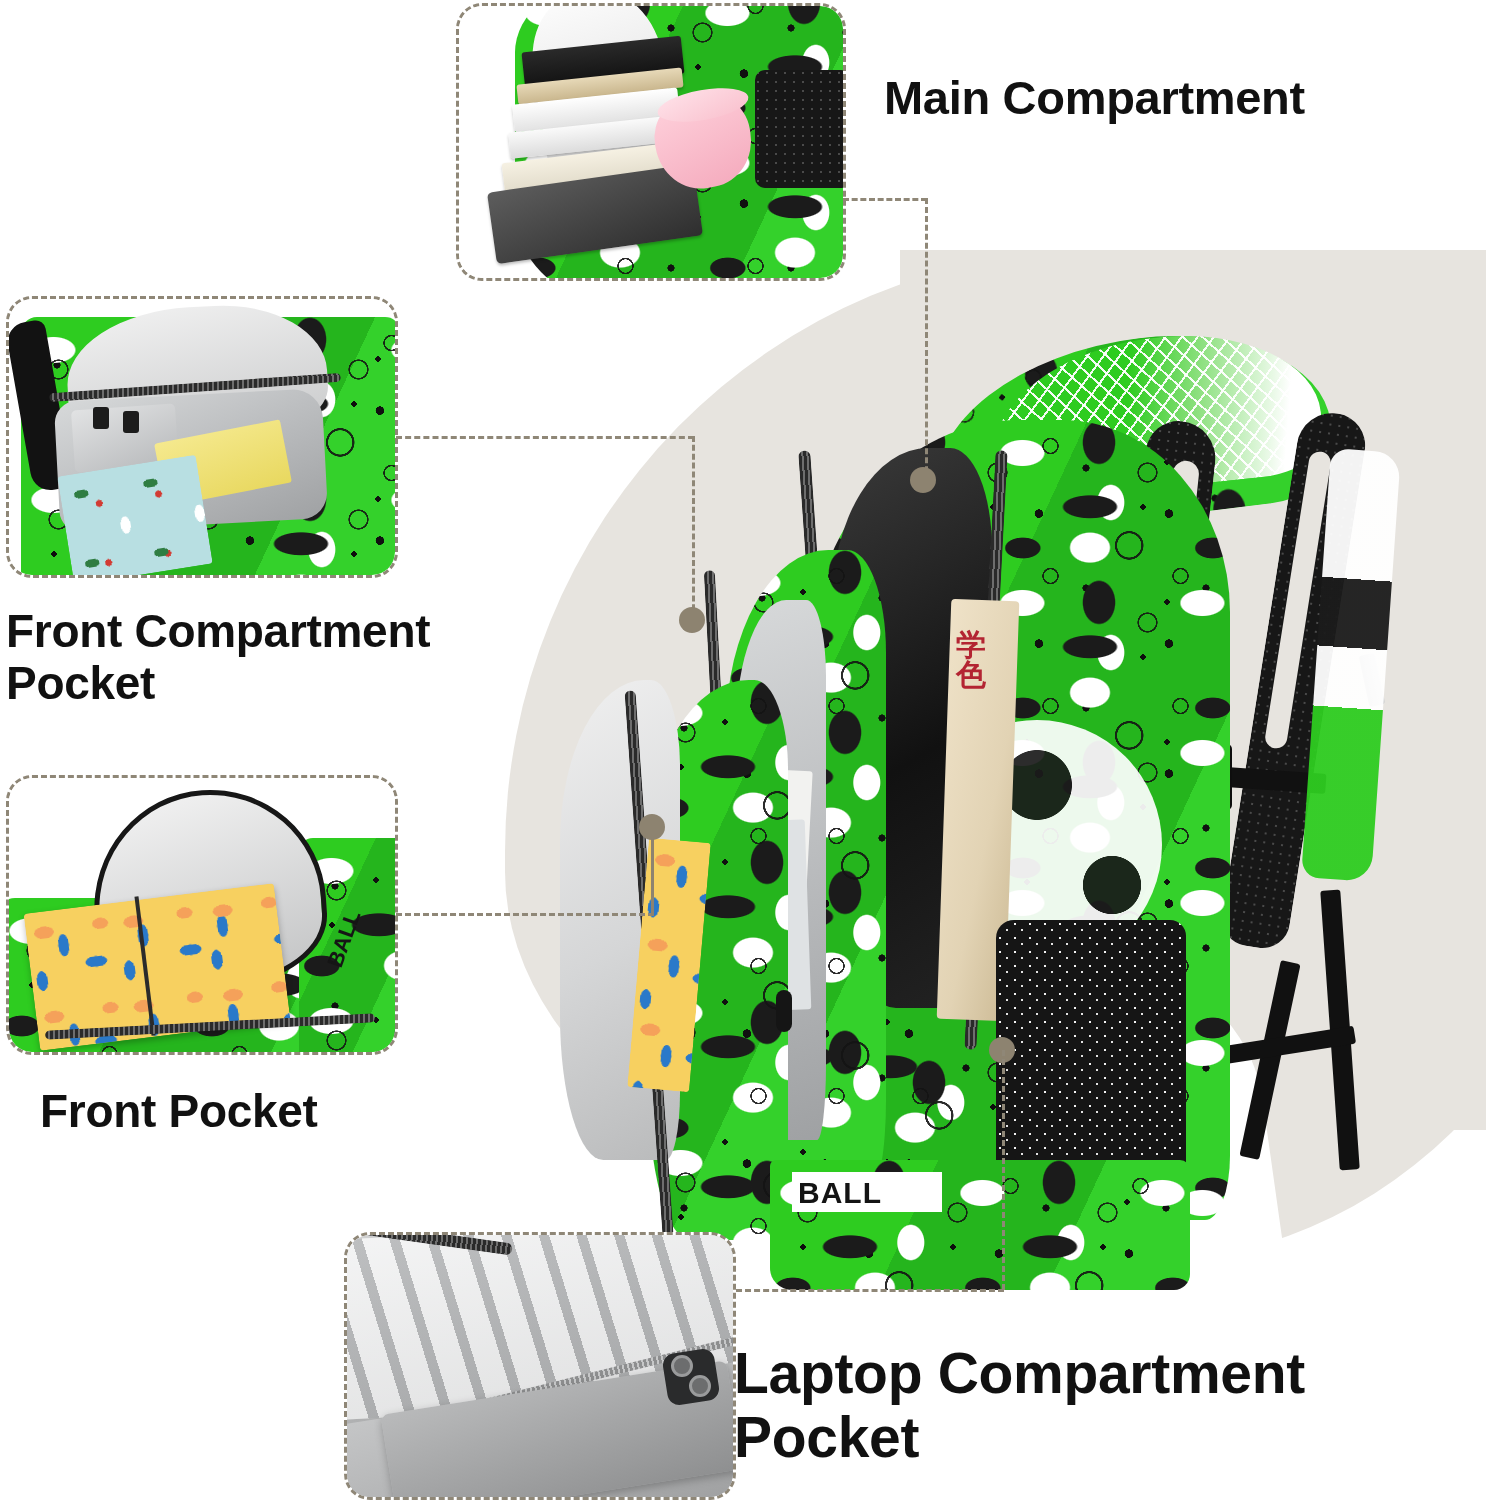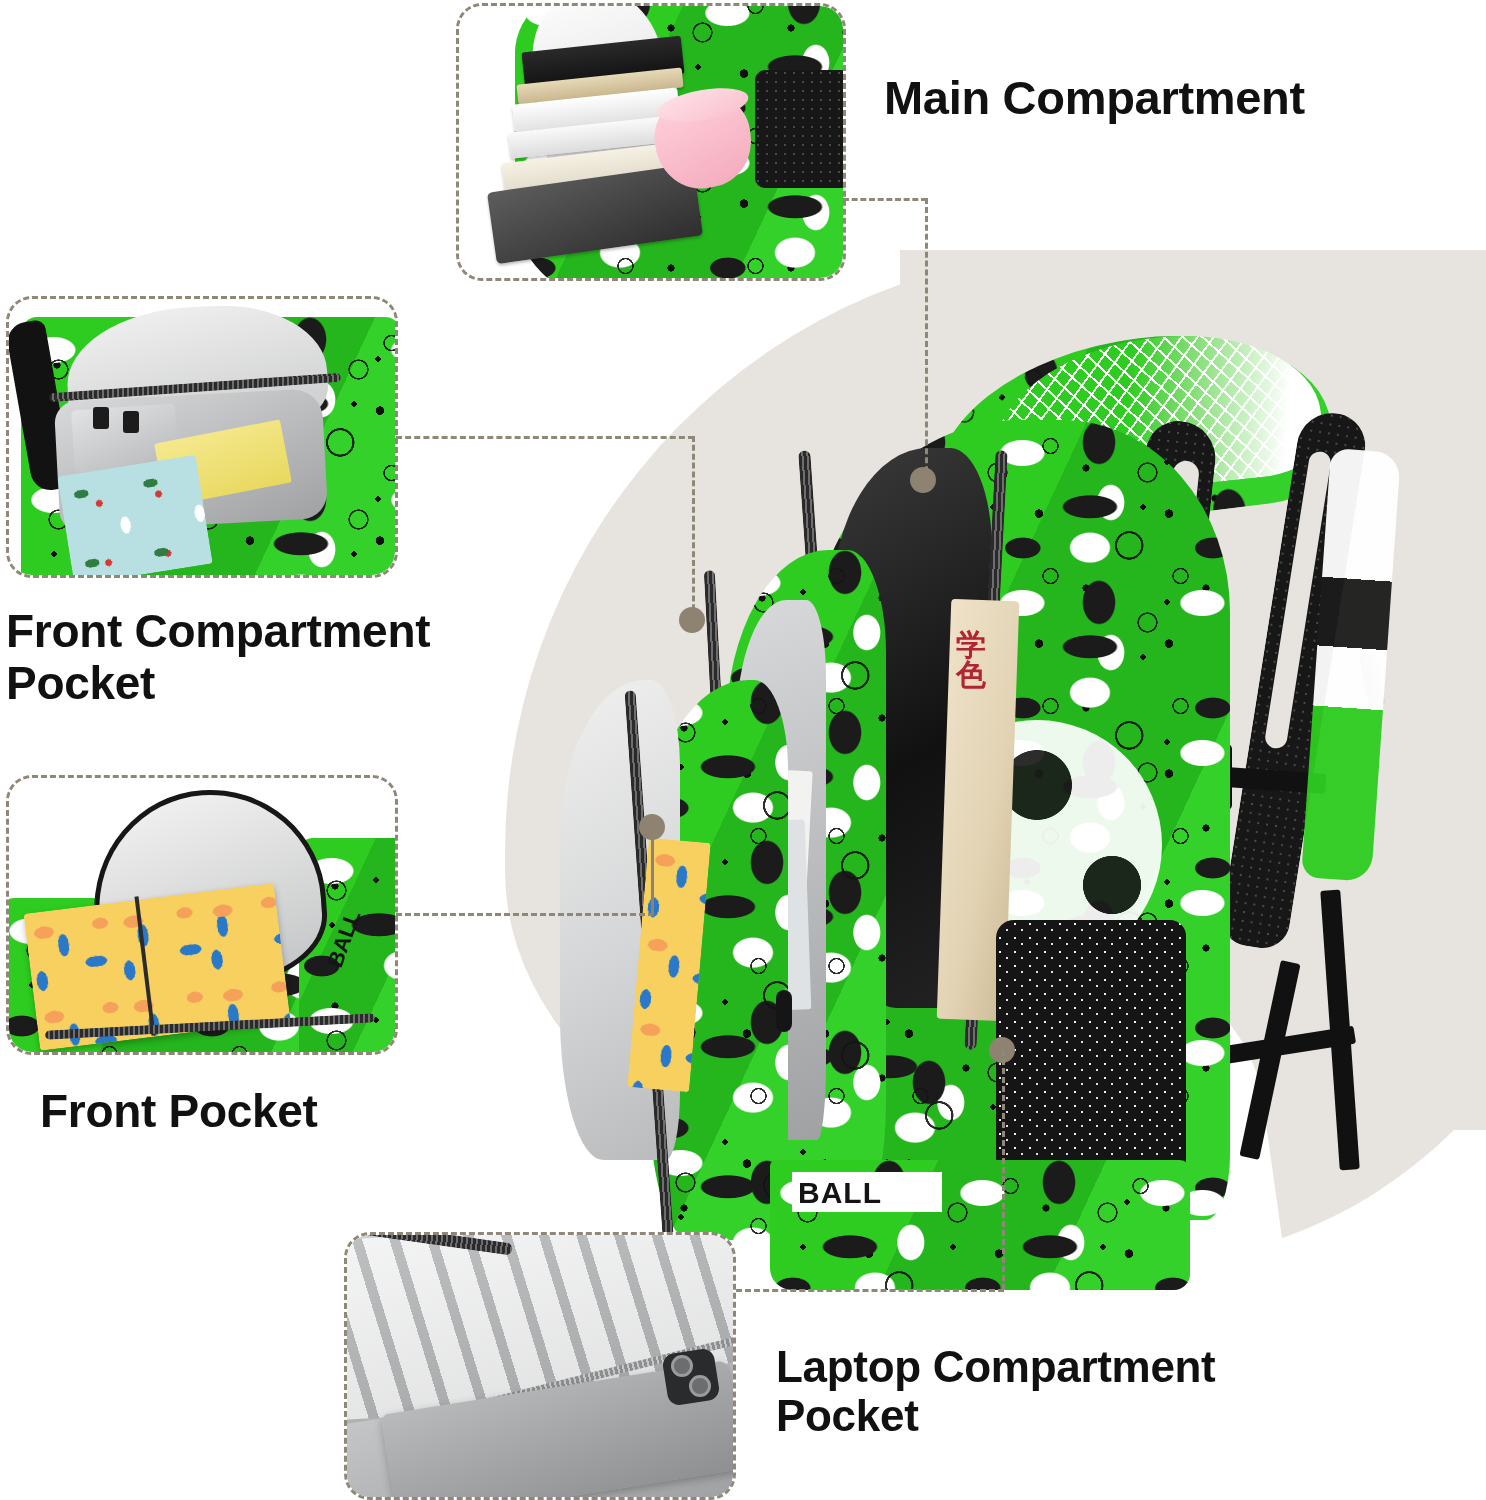--- a/index.html
+++ b/index.html
@@ -372,16 +372,16 @@
     </div>
   </div>
 
   <div class="label" style="left:884px; top:72px; font-size:47px;">Main Compartment</div>
 
   <div class="label" style="left:6px; top:606px; font-size:46px;">Front Compartment
 Pocket</div>
 
   <div class="label" style="left:6px; top:1086px; font-size:46px;margin-left:34px;">Front Pocket</div>
 
-  <div class="label" style="left:776px; top:1342px; font-size:44px;">Laptop Compartment
+  <div class="label" style="left:734px; top:1342px; font-size:57px;">Laptop Compartment
 Pocket</div>
 
 </div>
 
 </body></html>

